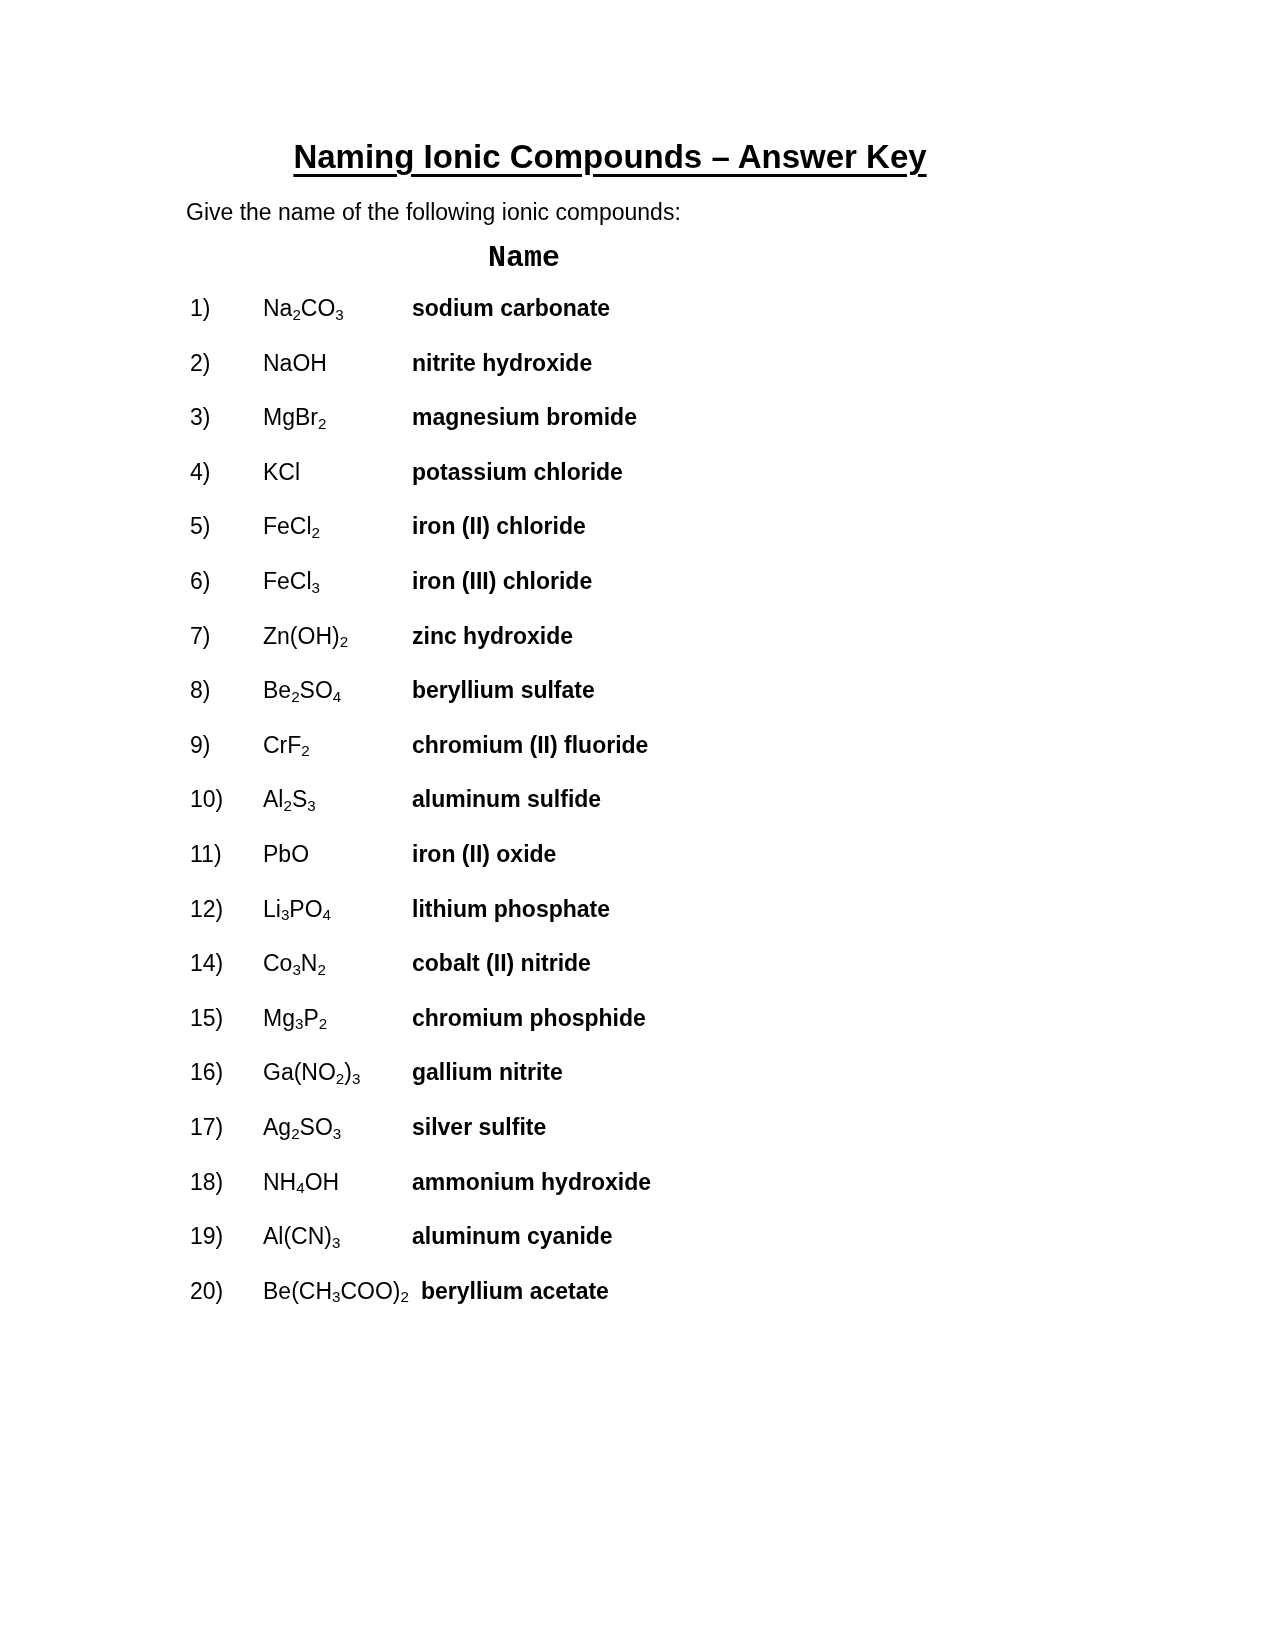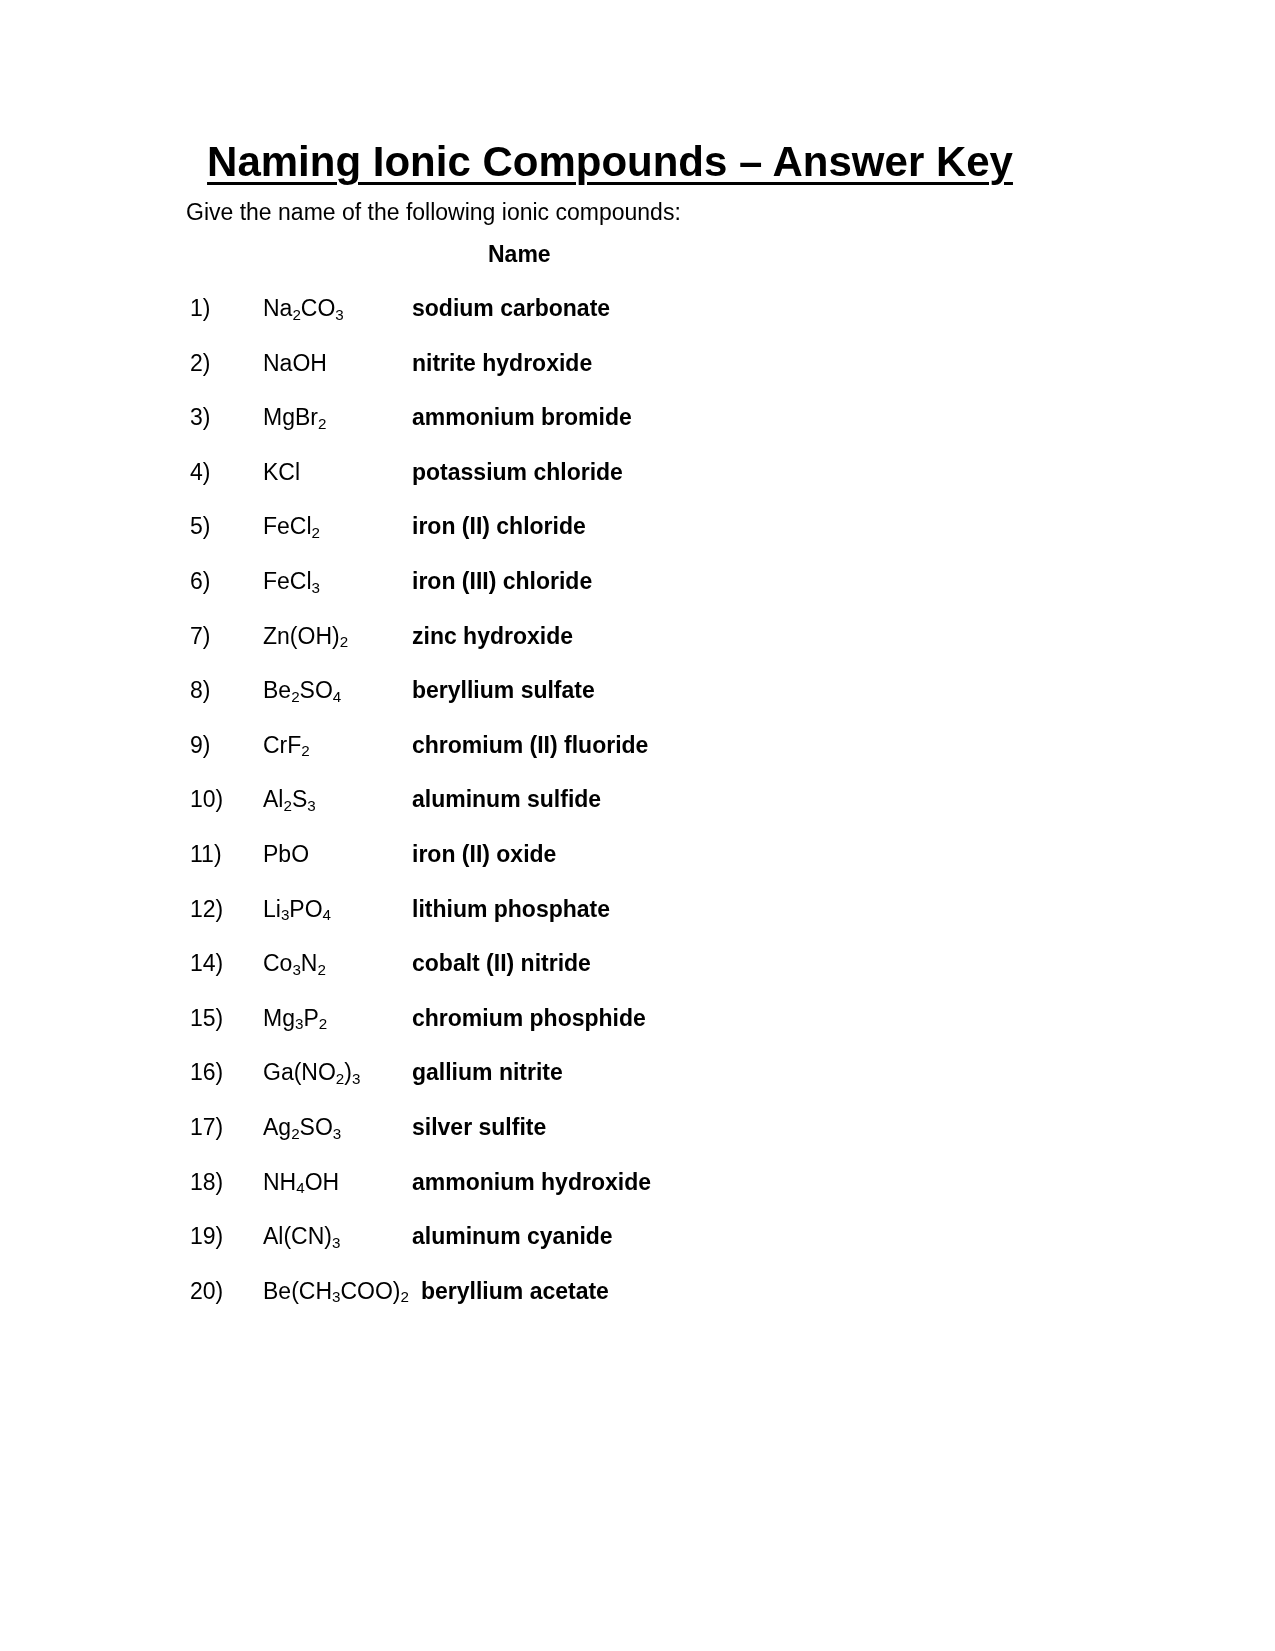--- a/index.html
+++ b/index.html
@@ -18,39 +18,40 @@
   }
   .title-wrap {
     position: absolute;
     top: 138px;
     left: 0;
     width: 1220px;
     text-align: center;
   }
   .doc-title {
     display: inline-block;
-    font-size: 42px;
+    font-size: 33px;
     font-weight: bold;
     text-decoration: underline;
     text-decoration-thickness: 3px;
     text-underline-offset: 6px;
     letter-spacing: 0px;
   }
   .instruction {
     position: absolute;
     top: 199px;
     left: 186px;
     font-size: 23px;
   }
   .col-header {
     position: absolute;
     top: 241px;
     left: 488px;
-    font-size: 23px;
+    font-size: 30px;
     font-weight: bold;
+    font-family: Liberation Mono, monospace;
   }
   .compound-list {
     position: absolute;
     top: 295px;
     left: 190px;
     right: 40px;
     display: flex;
     flex-direction: column;
   }
   .row {
@@ -103,21 +104,21 @@
 
   <div class="row">
     <span class="num">2)</span>
     <span class="formula">NaOH</span>
     <span class="cname">nitrite hydroxide</span>
   </div>
 
   <div class="row">
     <span class="num">3)</span>
     <span class="formula">MgBr<sub>2</sub></span>
-    <span class="cname">ammonium bromide</span>
+    <span class="cname">magnesium bromide</span>
   </div>
 
   <div class="row">
     <span class="num">4)</span>
     <span class="formula">KCl</span>
     <span class="cname">potassium chloride</span>
   </div>
 
   <div class="row">
     <span class="num">5)</span>

